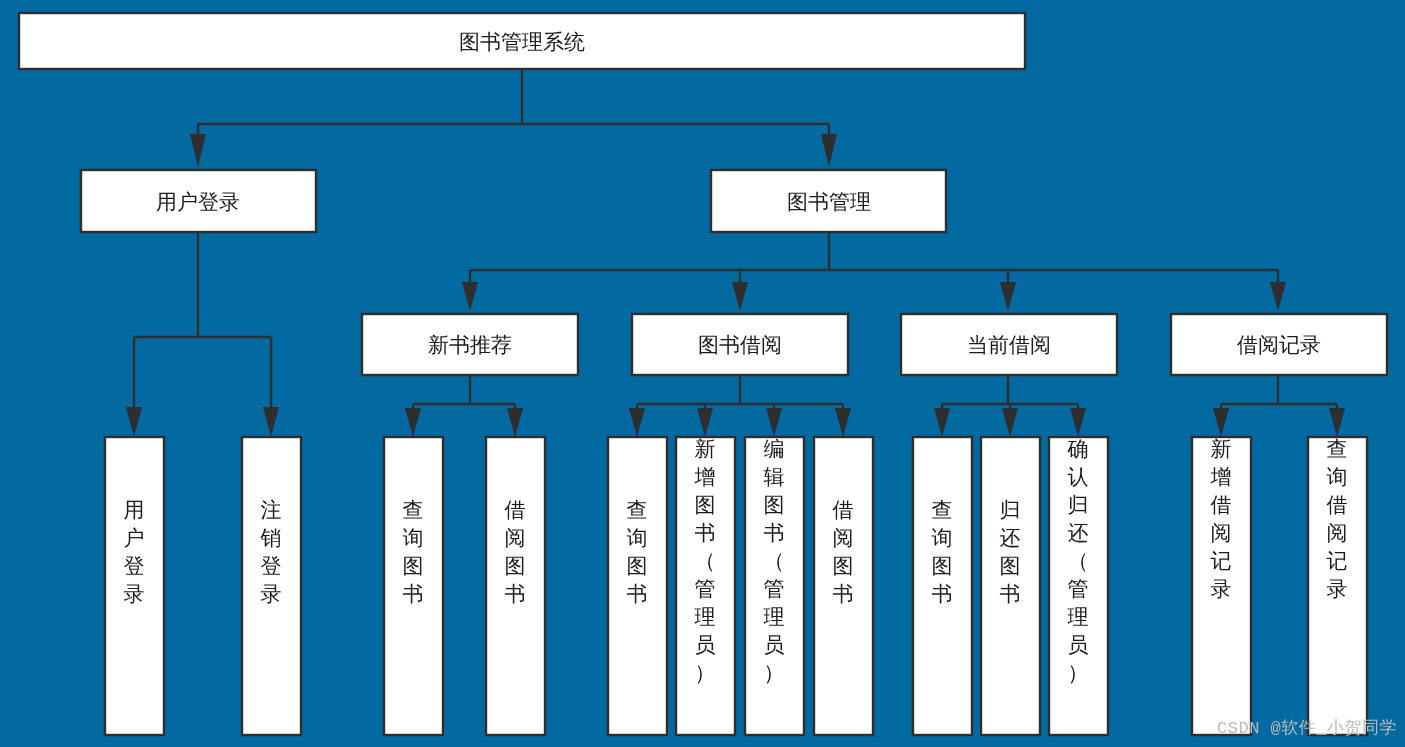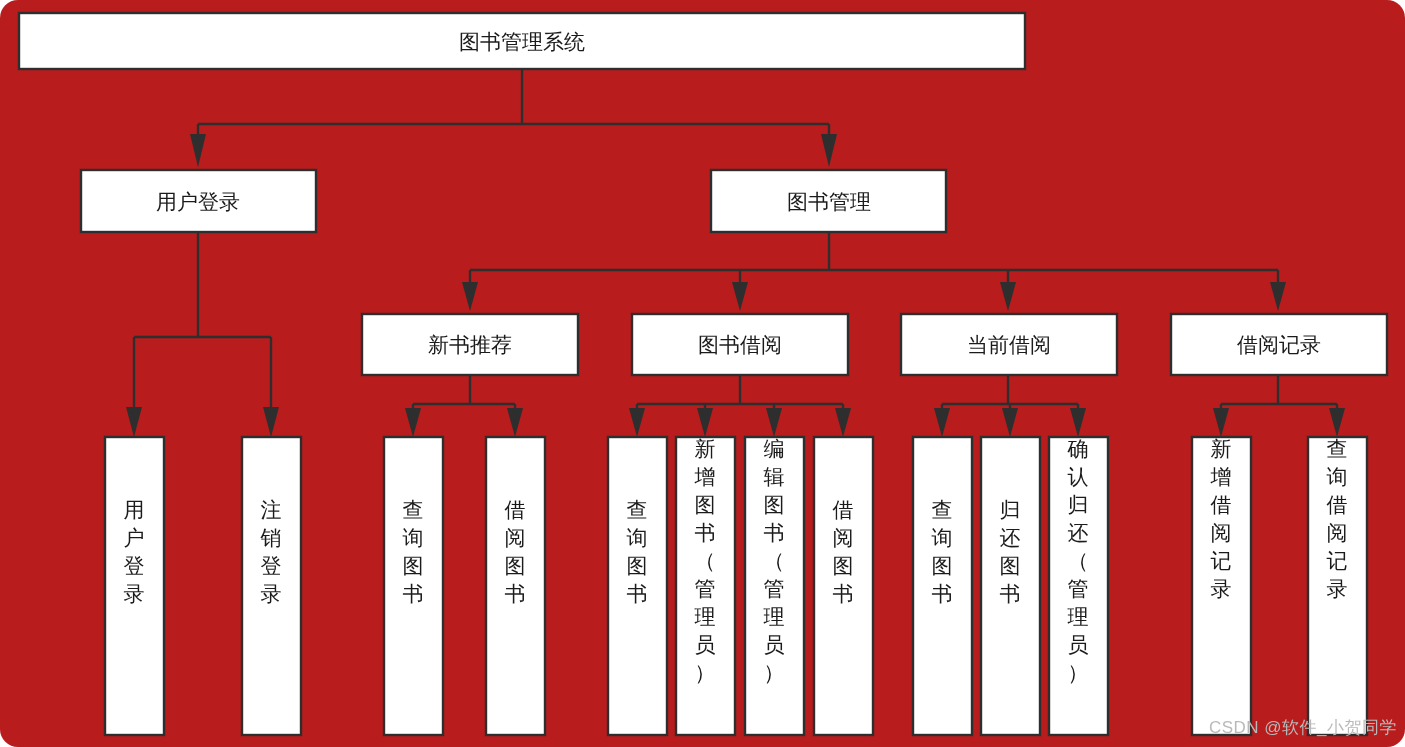--- a/index.html
+++ b/index.html
@@ -11,22 +11,21 @@
     width: 1405px;
     height: 747px;
     font-family: "Liberation Sans", "DejaVu Sans", sans-serif;
     overflow: hidden;
     position: relative;
   }
   #diagram-root {
     position: relative;
     width: 1405px;
     height: 747px;
-    background: #b91c1c;
-    border-radius: 18px;
+    background: #0369a1;
   }
   svg.chart-svg {
     position: absolute;
     left: 0;
     top: 0;
     width: 1405px;
     height: 747px;
     display: block;
   }
   .node-rect {
@@ -54,21 +53,21 @@
   .node-label-v {
     font-family: "Liberation Sans", "DejaVu Sans", sans-serif;
     font-size: 21px;
     fill: #1b1b1b;
     text-anchor: middle;
   }
   .watermark-text {
     position: absolute;
     right: 8px;
     bottom: 8px;
-    font-family: Liberation Sans, sans-serif;
+    font-family: Liberation Mono, monospace;
     font-size: 17px;
     color: #b9b9b9;
     letter-spacing: 0.5px;
     white-space: nowrap;
     user-select: none;
   }
 </style>
 </head>
 <body>
 

